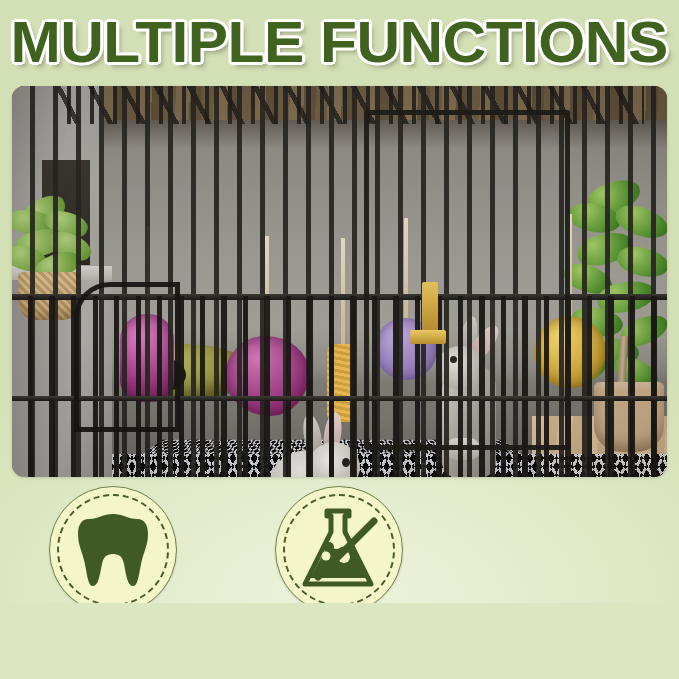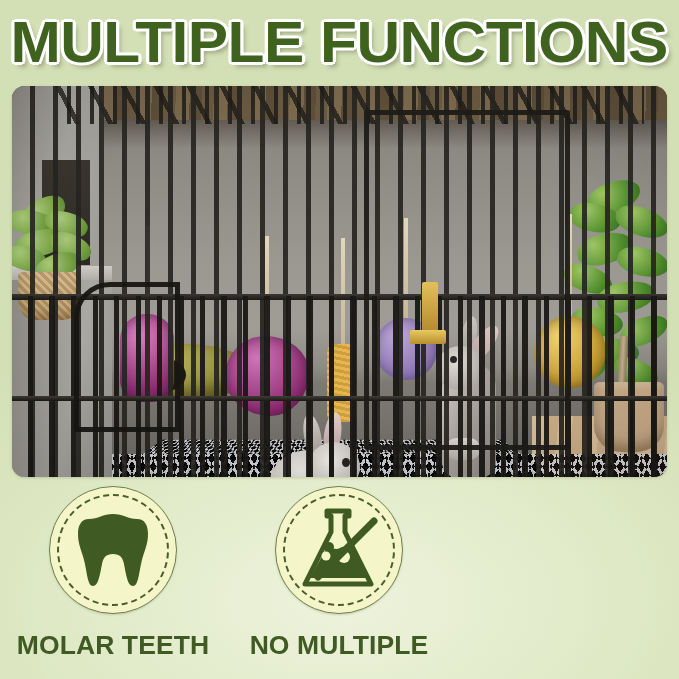--- a/index.html
+++ b/index.html
@@ -9,21 +9,21 @@
   body {
     width: 679px;
     height: 679px;
     overflow: hidden;
     font-family: "Liberation Sans", sans-serif;
     background: #dce7c2;
   }
   #page {
     position: relative;
     width: 679px;
-    height: 679px;
+    height: 603px;
     background:
       radial-gradient(ellipse 520px 300px at 50% 600px, #eef3dc 0%, #dfe9c6 55%, #d3dfb4 100%),
       linear-gradient(170deg, #dfe8c4 0%, #e8eed4 40%, #dde7c0 100%);
     overflow: hidden;
   }
   
   #title-bar {
     position: absolute;
     left: 0; top: 6px;
     width: 679px;

